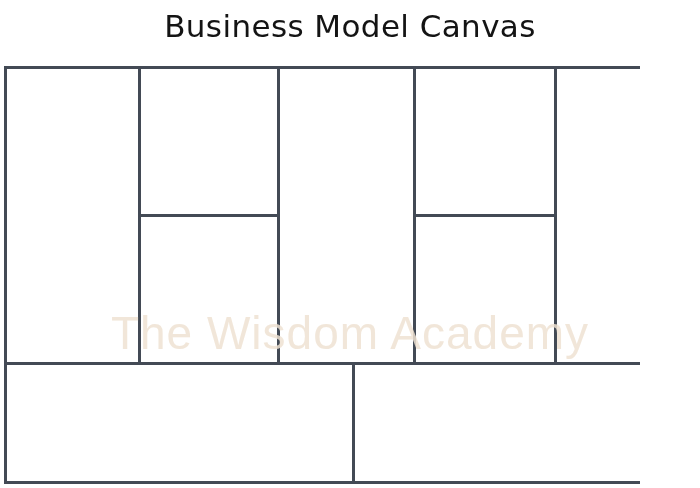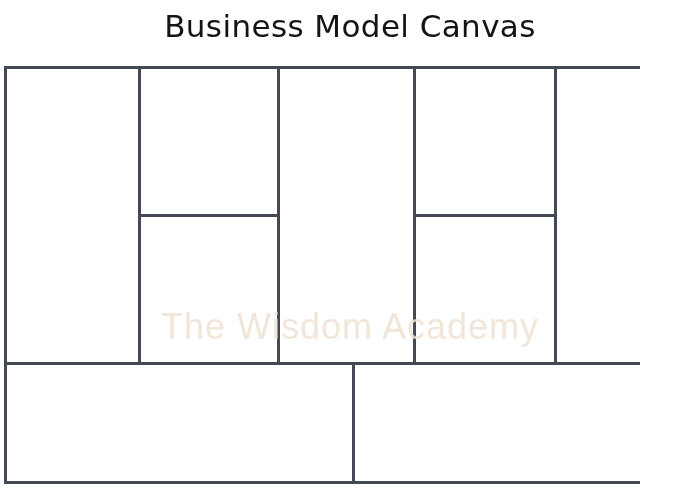--- a/index.html
+++ b/index.html
@@ -32,21 +32,21 @@
     font-family: "DejaVu Sans", sans-serif;
   }
 
   
   .watermark {
     position: absolute;
     left: 0;
     top: 306px;
     width: 700px;
     text-align: center;
-    font-size: 36px;
+    font-size: 46px;
     letter-spacing: 1px;
     color: rgba(238, 226, 210, 0.85);
     font-family: "Liberation Sans", sans-serif;
     pointer-events: none;
     z-index: 40;
     white-space: nowrap;
   }
 
   
   .grid-frame {

